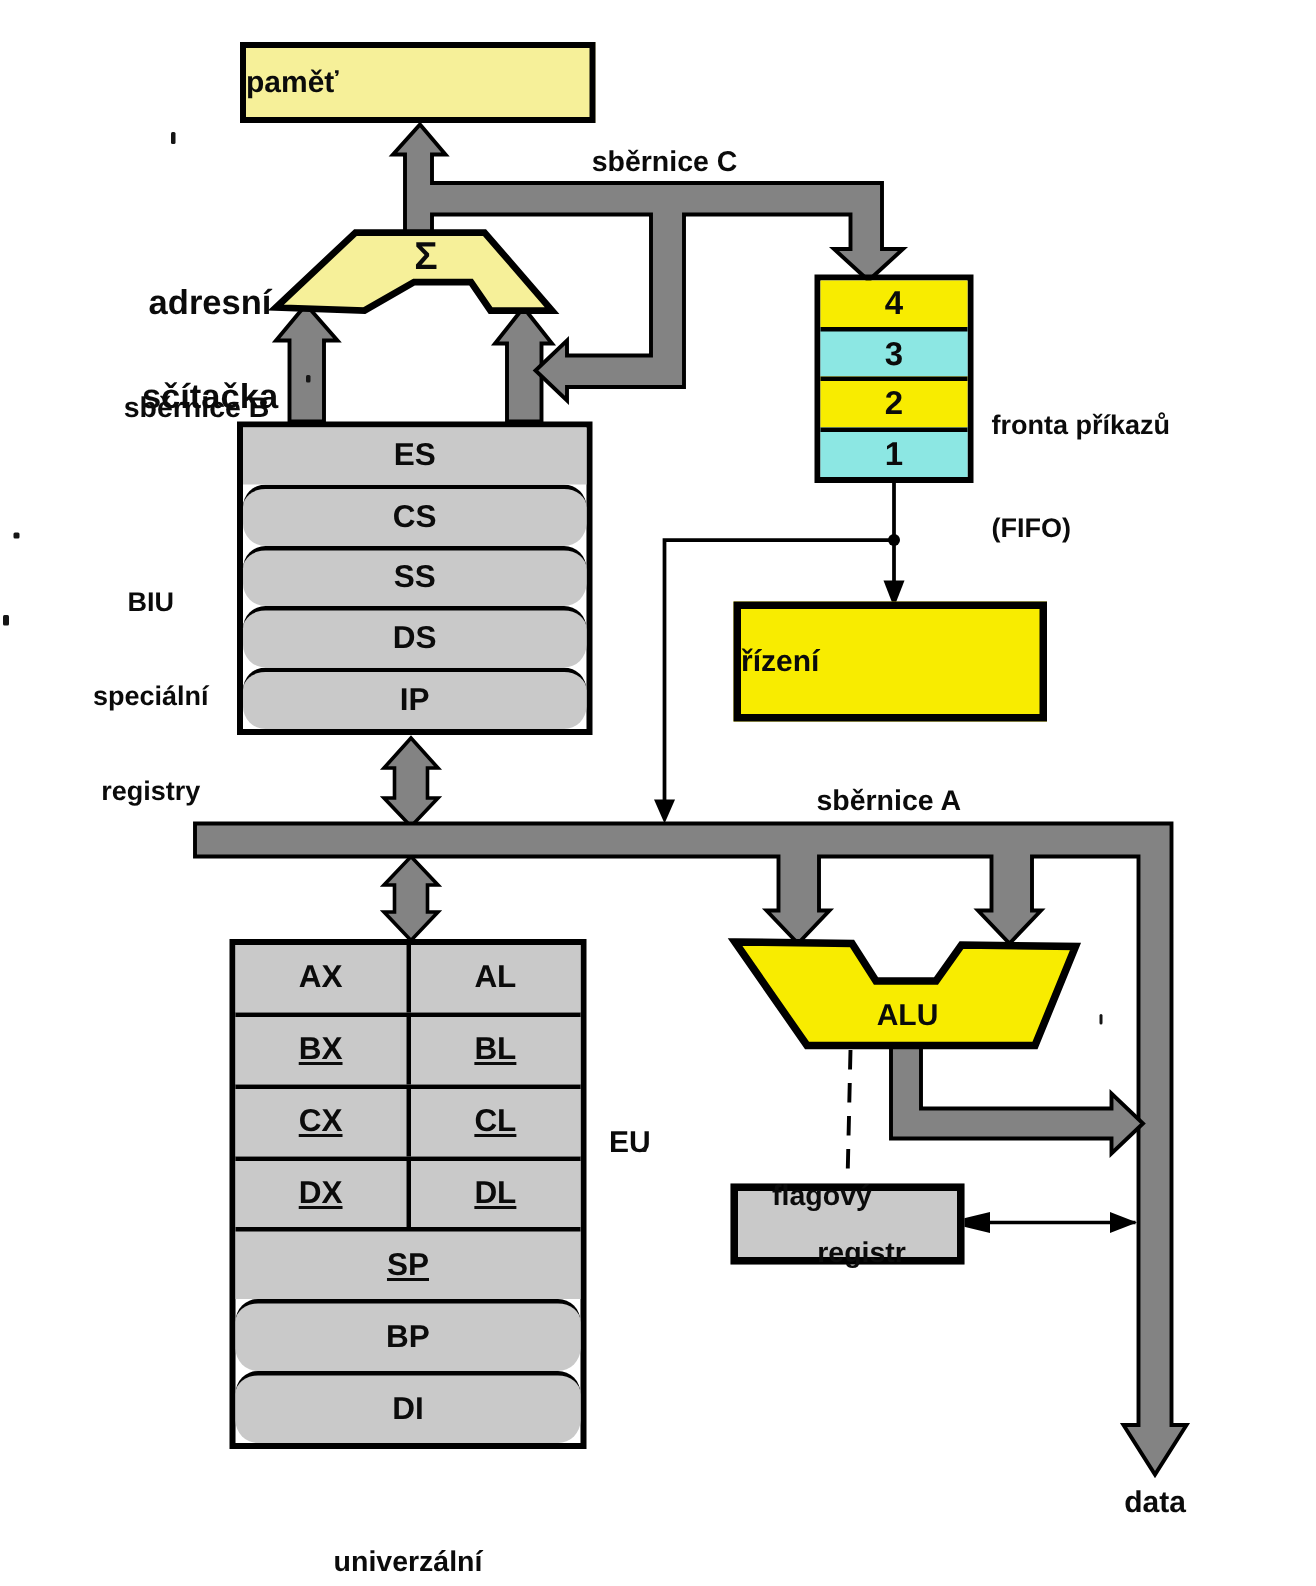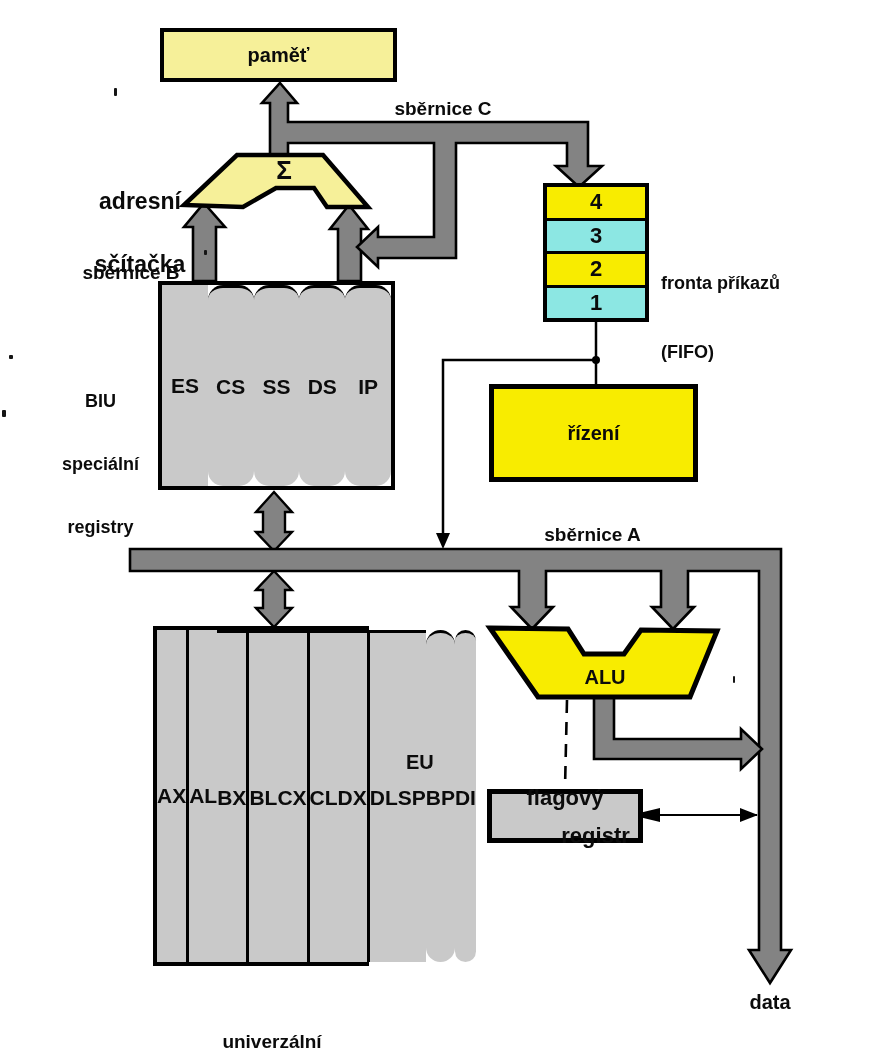--- a/index.html
+++ b/index.html
@@ -1,35 +1,35 @@
 <!DOCTYPE html>
 <html><head>
 <meta charset="utf-8">
 <style>
   html,body{margin:0;padding:0;background:#ffffff;}
   #page{
     position:relative;width:877px;height:1057px;background:#ffffff;overflow:hidden;
     font-family:"Liberation Sans","DejaVu Sans",sans-serif;color:#0b0b0b;
   }
   #diagram-svg{position:absolute;left:0;top:0;}
-  .box{position:absolute;box-sizing:border-box;border:4px solid #000;display:flex;align-items:center;justify-content:center;}
+  .box{position:absolute;box-sizing:border-box;border:4px solid #000;display:flex;align-items:center;justify-content:flex-start;}
   .label{position:absolute;font-weight:700;line-height:1.12;white-space:pre;}
   .center{text-align:center;}
   .graybox{background:#c9c9c9;}
   .paleyellow{background:#f6f099;}
   .brightyellow{background:#f8ec00;}
   .cyan{background:#8ce7e3;}
 
   
-  .stack{position:absolute;box-sizing:border-box;border:4px solid #000;display:flex;flex-direction:row;}
+  .stack{position:absolute;box-sizing:border-box;border:4px solid #000;display:flex;flex-direction:column;}
   .stack .row{flex:1;display:flex;align-items:center;justify-content:center;
     background:#c9c9c9;font-weight:700;font-size:21px;}
   .stack .row + .row{border-top:3px solid #000;border-radius:15px;}
   .rowsplit{flex:1;display:flex;}
-  .rowsplit + .rowsplit,.rowsplit + .row,.row + .rowsplit{border-top:3px solid #000;}
+  .rowsplit + .rowsplit,.rowsplit + .row,.row + .rowsplit{border-top:3px solid #000;text-decoration:underline;}
   .halfcell{flex:1;display:flex;align-items:center;justify-content:center;
     background:#c9c9c9;font-weight:700;font-size:21px;}
   .halfcell + .halfcell{border-left:3px solid #000;}
 
   
   .fifo{position:absolute;box-sizing:border-box;border:4px solid #000;display:flex;flex-direction:column;}
   .fifo .cell{flex:1;display:flex;align-items:center;justify-content:center;font-weight:700;font-size:22px;}
   .fifo .cell + .cell{border-top:3px solid #000;}
 
   .artifact{position:absolute;background:#151515;border-radius:1px;}
@@ -107,25 +107,25 @@
     <div class="cell brightyellow">4</div>
     <div class="cell cyan">3</div>
     <div class="cell brightyellow">2</div>
     <div class="cell cyan">1</div>
   </div>
   <div class="label" style="left:661px;top:226px;width:165px;font-size:18px;line-height:23px;">
     <div>fronta příkazů</div>
     <div>(FIFO)</div>
   </div>
 
-  <div class="box brightyellow" style="left:489px;top:384px;width:209px;height:98px;border-width:5px;">
+  <div class="box brightyellow" style="left:489px;top:401px;width:209px;height:80px;border-width:5px;">
     <span class="label center" style="position:static;font-size:20px;">řízení</span>
   </div>
 
-  <div class="stack" style="left:153px;top:626px;width:216px;height:340px;">
+  <div class="stack" style="left:153px;top:626px;width:238px;height:340px;">
     <div class="rowsplit">
       <div class="halfcell">AX</div>
       <div class="halfcell">AL</div>
     </div>
     <div class="rowsplit">
       <div class="halfcell">BX</div>
       <div class="halfcell">BL</div>
     </div>
     <div class="rowsplit">
       <div class="halfcell">CX</div>
@@ -138,21 +138,21 @@
     <div class="row">SP</div>
     <div class="row">BP</div>
     <div class="row">DI</div>
   </div>
 
   <div class="label" style="left:406px;top:751px;font-size:20px;">EU</div>
 
   <div class="label center" style="left:575px;top:666px;width:60px;font-size:20px;">ALU</div>
 
   <div class="box graybox" style="left:487px;top:789px;width:156px;height:54px;border-width:5px;">
-    <span class="label center" style="position:static;font-size:22px;line-height:19px;"><span>flagový</span><br>
+    <span class="label center" style="position:static;font-size:19px;line-height:19px;"><span>flagový</span><br>
           <span>registr</span></span>
   </div>
 
   <div class="label center" style="left:735px;top:991px;width:70px;font-size:20px;">data</div>
 
   <div class="label center" style="left:182px;top:984px;width:180px;font-size:19px;line-height:23px;">
     <div>univerzální</div>
     
   </div>
 

